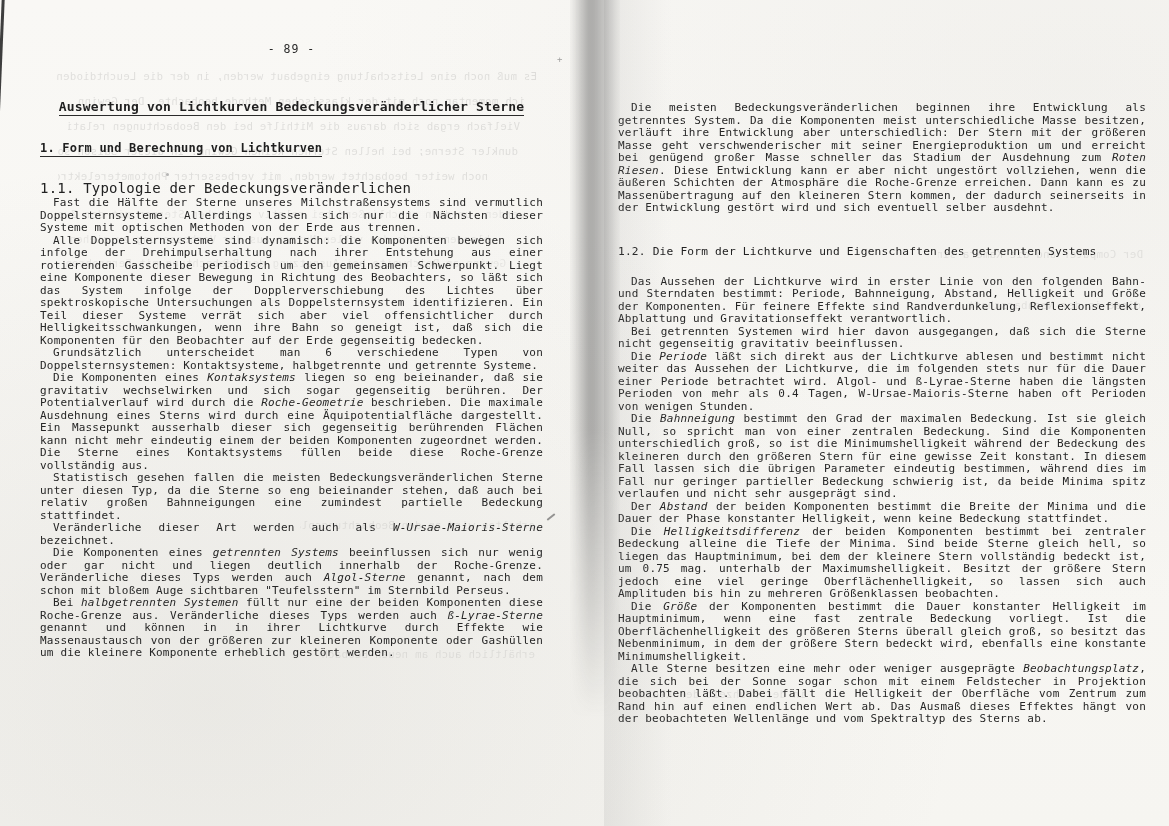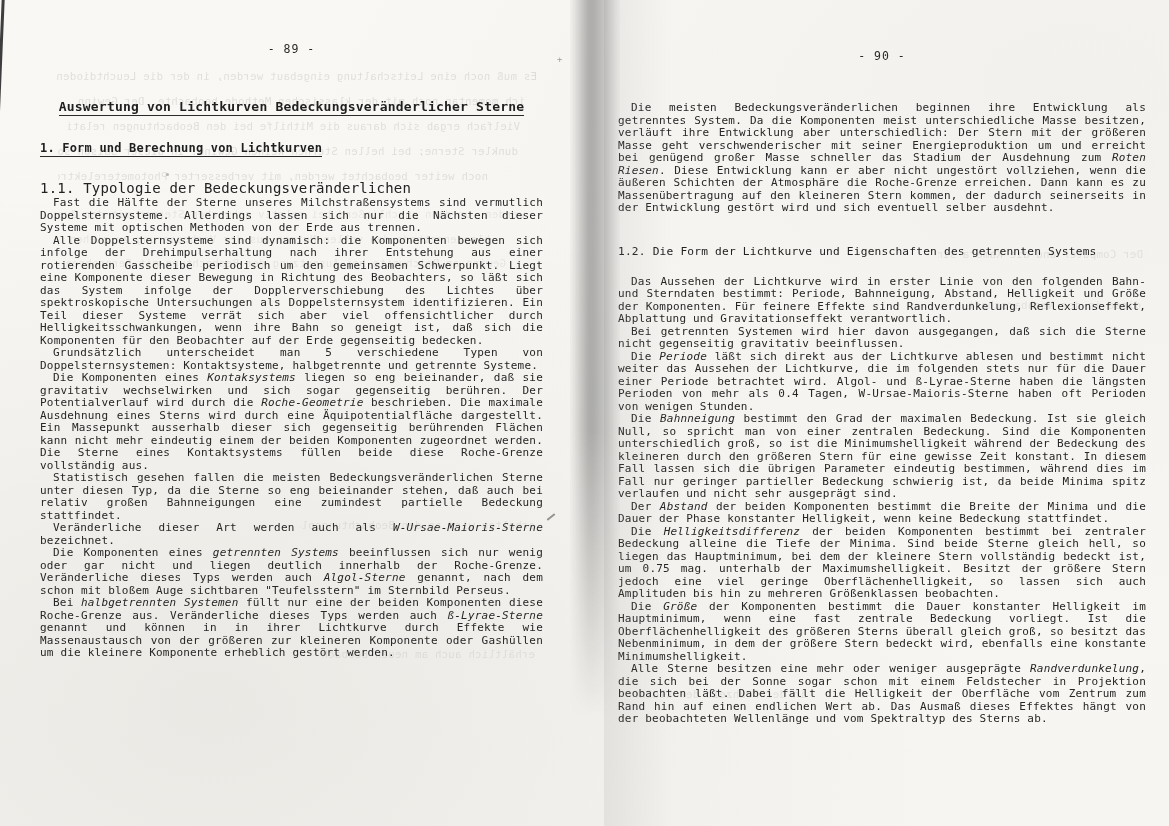--- a/index.html
+++ b/index.html
@@ -126,42 +126,41 @@
     <div class="doc-title">
       <span>Auswertung von Lichtkurven Bedeckungsveränderlicher Sterne</span>
     </div>
     <div class="h1">
       <span>1. Form und Berechnung von Lichtkurven</span>
     </div>
     <div class="h11">1.1. Typologie der Bedeckungsveränderlichen</div>
     <div class="flow">
       <p class="para">Fast die Hälfte der Sterne unseres Milchstraßensystems sind vermutlich Doppelsternsysteme. Allerdings lassen sich nur die Nächsten dieser Systeme mit optischen Methoden von der Erde aus trennen.</p>
       <p class="para mt5">Alle Doppelsternsysteme sind dynamisch: die Komponenten bewegen sich infolge der Drehimpulserhaltung nach ihrer Entstehung aus einer rotierenden Gasscheibe periodisch um den gemeinsamen Schwerpunkt. Liegt eine Komponente dieser Bewegung in Richtung des Beobachters, so läßt sich das System infolge der Dopplerverschiebung des Lichtes über spektroskopische Untersuchungen als Doppelsternsystem identifizieren. Ein Teil dieser Systeme verrät sich aber viel offensichtlicher durch Helligkeitsschwankungen, wenn ihre Bahn so geneigt ist, daß sich die Komponenten für den Beobachter auf der Erde gegenseitig bedecken.</p>
-      <p class="para">Grundsätzlich unterscheidet man 5 verschiedene Typen von Doppelsternsystemen: Kontaktsysteme, halbgetrennte und getrennte Systeme.</p>
+      <p class="para">Grundsätzlich unterscheidet man 6 verschiedene Typen von Doppelsternsystemen: Kontaktsysteme, halbgetrennte und getrennte Systeme.</p>
       <p class="para mt18">Die Komponenten eines <i>Kontaksystems</i> liegen so eng beieinander, daß sie gravitativ wechselwirken und sich sogar gegenseitig berühren. Der Potentialverlauf wird durch die <i>Roche-Geometrie</i> beschrieben. Die maximale Ausdehnung eines Sterns wird durch eine Äquipotentialfläche dargestellt. Ein Massepunkt ausserhalb dieser sich gegenseitig berührenden Flächen kann nicht mehr eindeutig einem der beiden Komponenten zugeordnet werden. Die Sterne eines Kontaktsystems füllen beide diese Roche-Grenze vollständig aus.</p>
       <p class="para mt4">Statistisch gesehen fallen die meisten Bedeckungsveränderlichen Sterne unter diesen Typ, da die Sterne so eng beieinander stehen, daß auch bei relativ großen Bahnneigungen eine zumindest partielle Bedeckung stattfindet.</p>
       <p class="para">Veränderliche dieser Art werden auch als <i>W-Ursae-Maioris-Sterne</i> bezeichnet.</p>
       <p class="para mt10">Die Komponenten eines <i>getrennten Systems</i> beeinflussen sich nur wenig oder gar nicht und liegen deutlich innerhalb der Roche-Grenze. Veränderliche dieses Typs werden auch <i>Algol-Sterne</i> genannt, nach dem schon mit bloßem Auge sichtbaren "Teufelsstern" im Sternbild Perseus.</p>
       <p class="para mt17">Bei <i>halbgetrennten Systemen</i> füllt nur eine der beiden Komponenten diese Roche-Grenze aus. Veränderliche dieses Typs werden auch <i>ß-Lyrae-Sterne</i> genannt und können in in ihrer Lichtkurve durch Effekte wie Massenaustausch von der größeren zur kleineren Komponente oder Gashüllen um die kleinere Komponente erheblich gestört werden.</p>
     </div>
   </div>
 
   <div class="page right">
-    <div class="pagenum">- 90 -</div>
     <div class="flow">
       <p class="para">Die meisten Bedeckungsveränderlichen beginnen ihre Entwicklung als getrenntes System. Da die Komponenten meist unterschiedliche Masse besitzen, verläuft ihre Entwicklung aber unterschiedlich: Der Stern mit der größeren Masse geht verschwenderischer mit seiner Energieproduktion um und erreicht bei genügend großer Masse schneller das Stadium der Ausdehnung zum <i>Roten Riesen</i>. Diese Entwicklung kann er aber nicht ungestört vollziehen, wenn die äußeren Schichten der Atmosphäre die Roche-Grenze erreichen. Dann kann es zu Massenübertragung auf den kleineren Stern kommen, der dadurch seinerseits in der Entwicklung gestört wird und sich eventuell selber ausdehnt.</p>
       <div class="h12">1.2. Die Form der Lichtkurve und Eigenschaften des getrennten Systems</div>
       <p class="para">Das Aussehen der Lichtkurve wird in erster Linie von den folgenden Bahn- und Sterndaten bestimmt: Periode, Bahnneigung, Abstand, Helligkeit und Größe der Komponenten. Für feinere Effekte sind Randverdunkelung, Reflexionseffekt, Abplattung und Gravitationseffekt verantwortlich.</p>
       <p class="para">Bei getrennten Systemen wird hier davon ausgegangen, daß sich die Sterne nicht gegenseitig gravitativ beeinflussen.</p>
       <p class="para">Die <i>Periode</i> läßt sich direkt aus der Lichtkurve ablesen und bestimmt nicht weiter das Aussehen der Lichtkurve, die im folgenden stets nur für die Dauer einer Periode betrachtet wird. Algol- und ß-Lyrae-Sterne haben die längsten Perioden von mehr als 0.4 Tagen, W-Ursae-Maioris-Sterne haben oft Perioden von wenigen Stunden.</p>
       <p class="para mt4">Die <i>Bahnneigung</i> bestimmt den Grad der maximalen Bedeckung. Ist sie gleich Null, so spricht man von einer zentralen Bedeckung. Sind die Komponenten unterschiedlich groß, so ist die Minimumshelligkeit während der Bedeckung des kleineren durch den größeren Stern für eine gewisse Zeit konstant. In diesem Fall lassen sich die übrigen Parameter eindeutig bestimmen, während dies im Fall nur geringer partieller Bedeckung schwierig ist, da beide Minima spitz verlaufen und nicht sehr ausgeprägt sind.</p>
       <p class="para">Der <i>Abstand</i> der beiden Komponenten bestimmt die Breite der Minima und die Dauer der Phase konstanter Helligkeit, wenn keine Bedeckung stattfindet.</p>
       <p class="para">Die <i>Helligkeitsdifferenz</i> der beiden Komponenten bestimmt bei zentraler Bedeckung alleine die Tiefe der Minima. Sind beide Sterne gleich hell, so liegen das Hauptminimum, bei dem der kleinere Stern vollständig bedeckt ist, um 0.75 mag. unterhalb der Maximumshelligkeit. Besitzt der größere Stern jedoch eine viel geringe Oberflächenhelligkeit, so lassen sich auch Amplituden bis hin zu mehreren Größenklassen beobachten.</p>
       <p class="para">Die <i>Größe</i> der Komponenten bestimmt die Dauer konstanter Helligkeit im Hauptminimum, wenn eine fast zentrale Bedeckung vorliegt. Ist die Oberflächenhelligkeit des größeren Sterns überall gleich groß, so besitzt das Nebenminimum, in dem der größere Stern bedeckt wird, ebenfalls eine konstante Minimumshelligkeit.</p>
-      <p class="para mt20">Alle Sterne besitzen eine mehr oder weniger ausgeprägte <i>Randverdunkelung</i>, die sich bei der Sonne sogar schon mit einem Feldstecher in Projektion beobachten läßt. Dabei fällt die Helligkeit der Oberfläche vom Zentrum zum Rand hin auf einen endlichen Wert ab. Das Ausmaß dieses Effektes hängt von der beobachteten Wellenlänge und vom Spektraltyp des Sterns ab.</p>
+      <p class="para mt20">Alle Sterne besitzen eine mehr oder weniger ausgeprägte <i>Beobachtungsplatz</i>, die sich bei der Sonne sogar schon mit einem Feldstecher in Projektion beobachten läßt. Dabei fällt die Helligkeit der Oberfläche vom Zentrum zum Rand hin auf einen endlichen Wert ab. Das Ausmaß dieses Effektes hängt von der beobachteten Wellenlänge und vom Spektraltyp des Sterns ab.</p>
     </div>
   </div>
 
   <div class="gutter-soft"></div>
   <div class="gutter"></div>
   <div class="corner-line"></div>
   <div class="speck-check"></div>
   <div class="speck-plus">+</div>
   <div class="speck-dot"></div>
 

